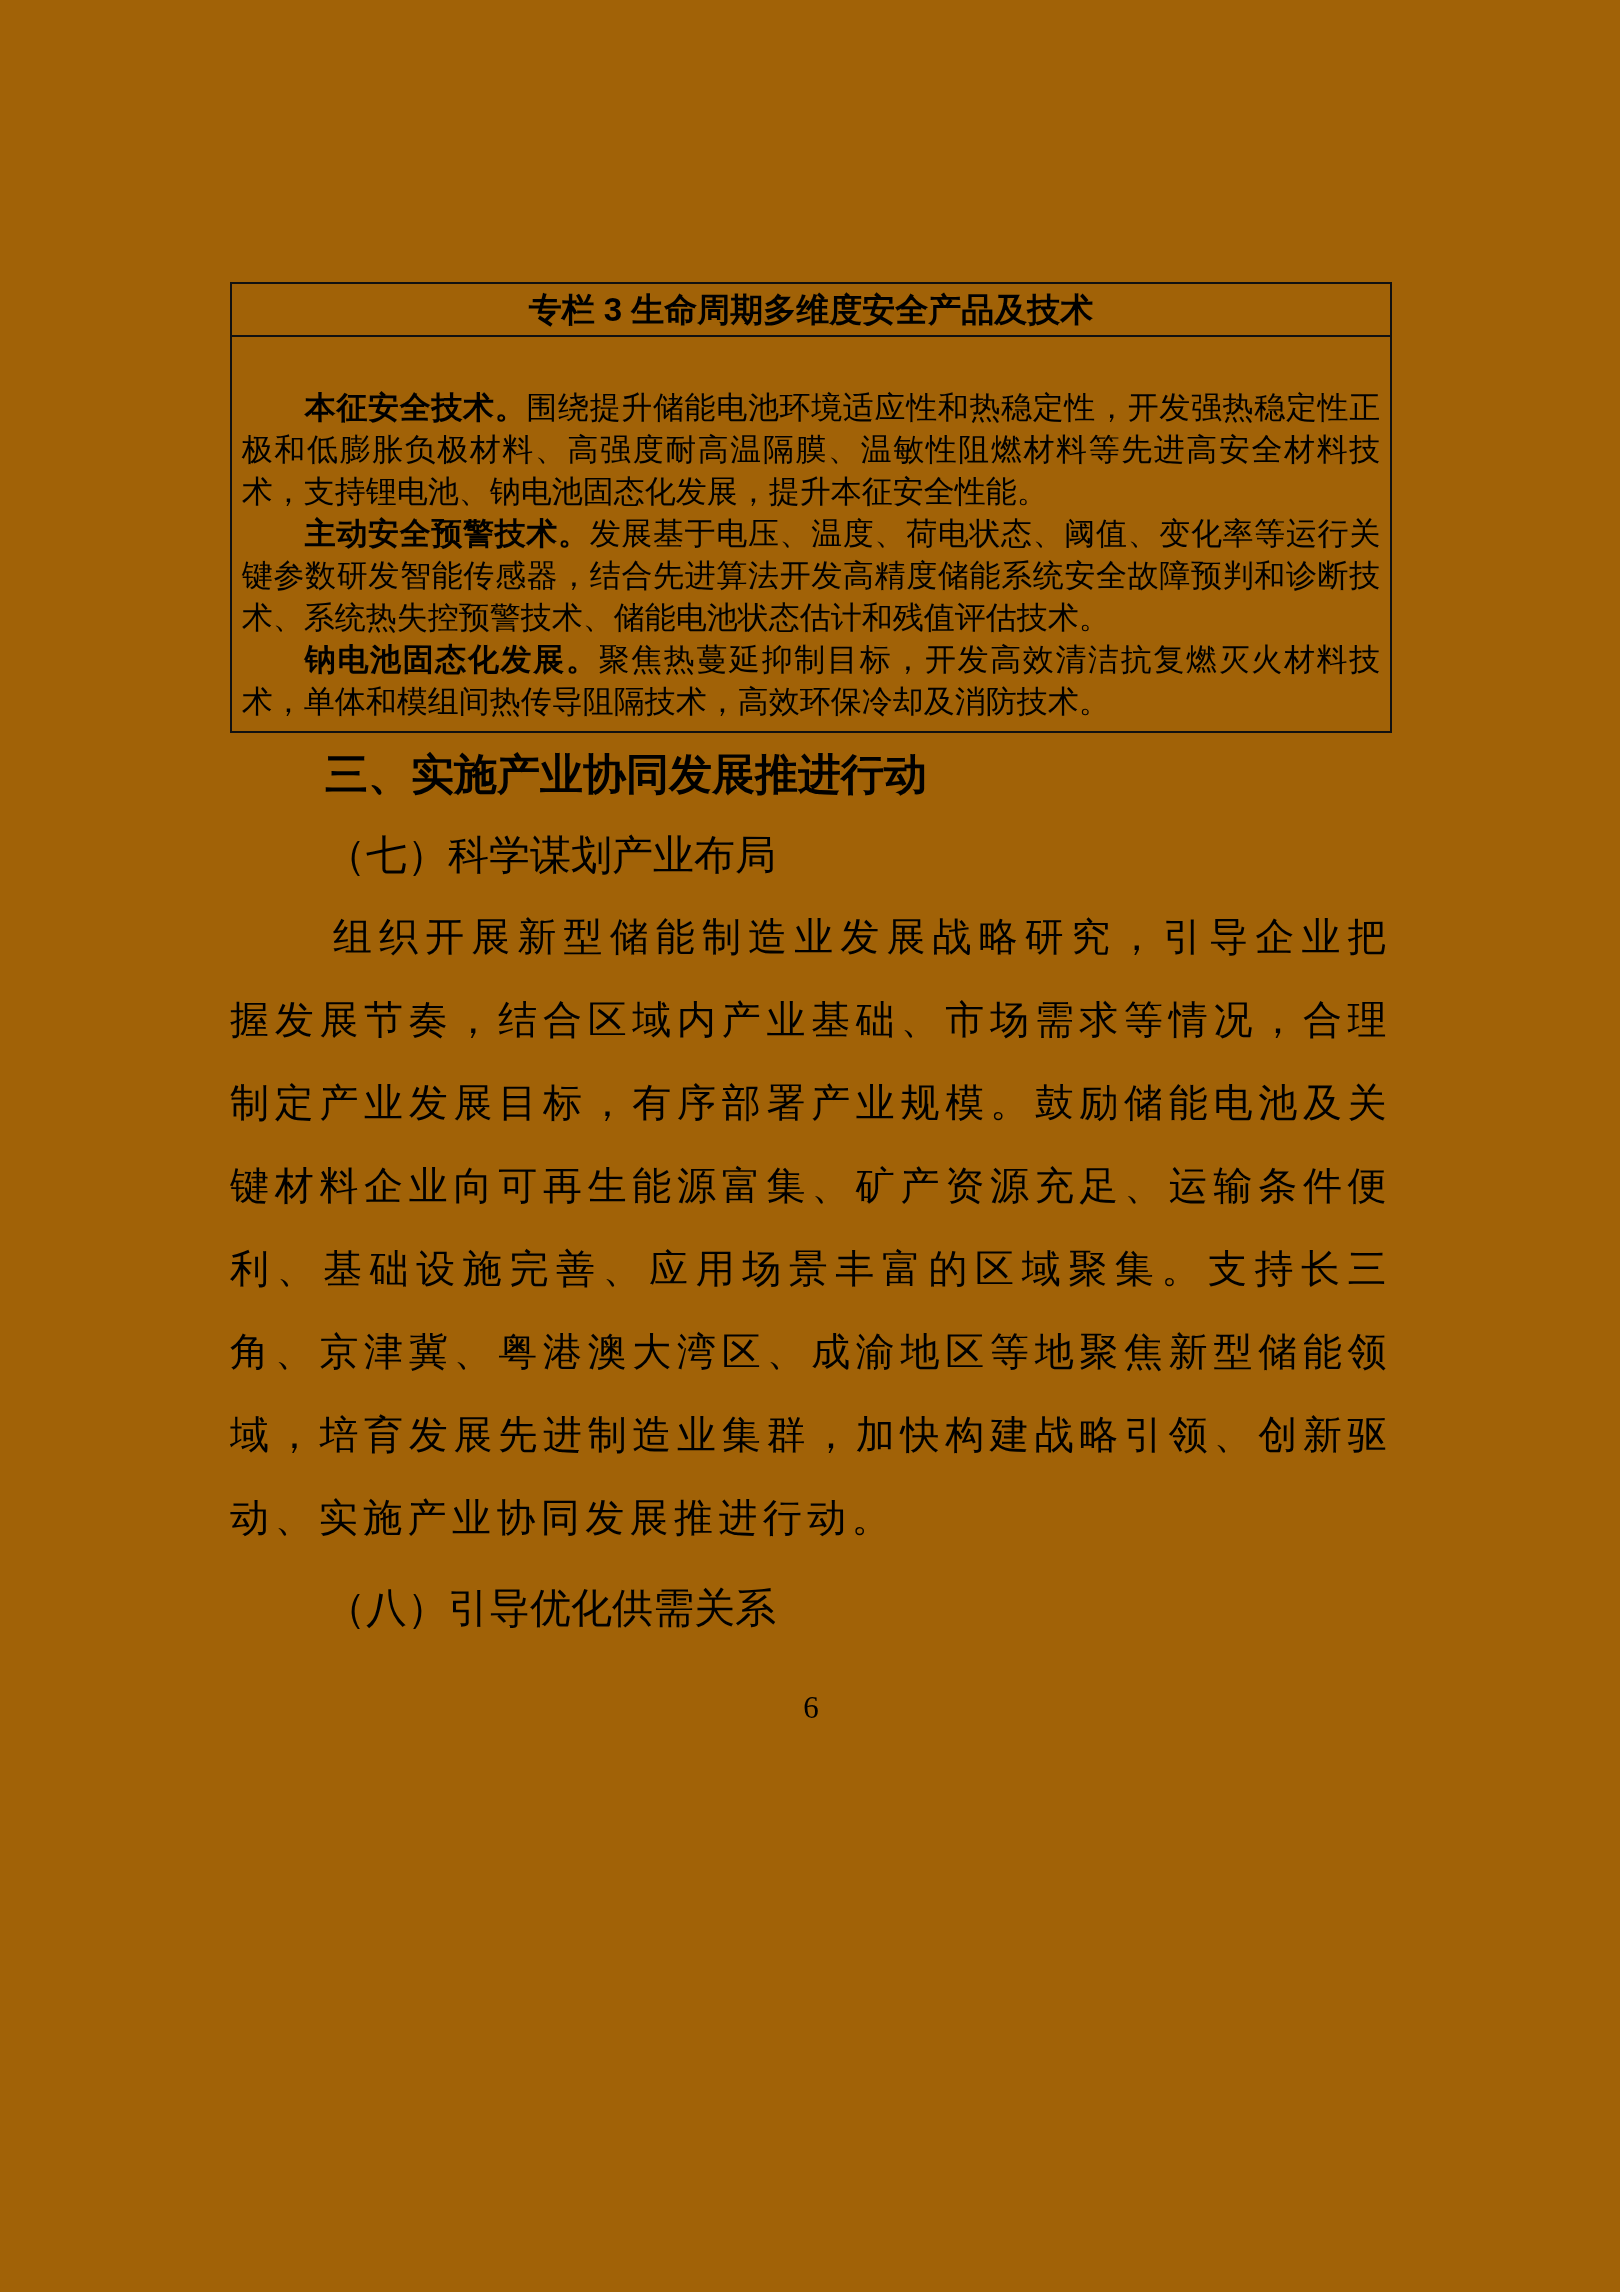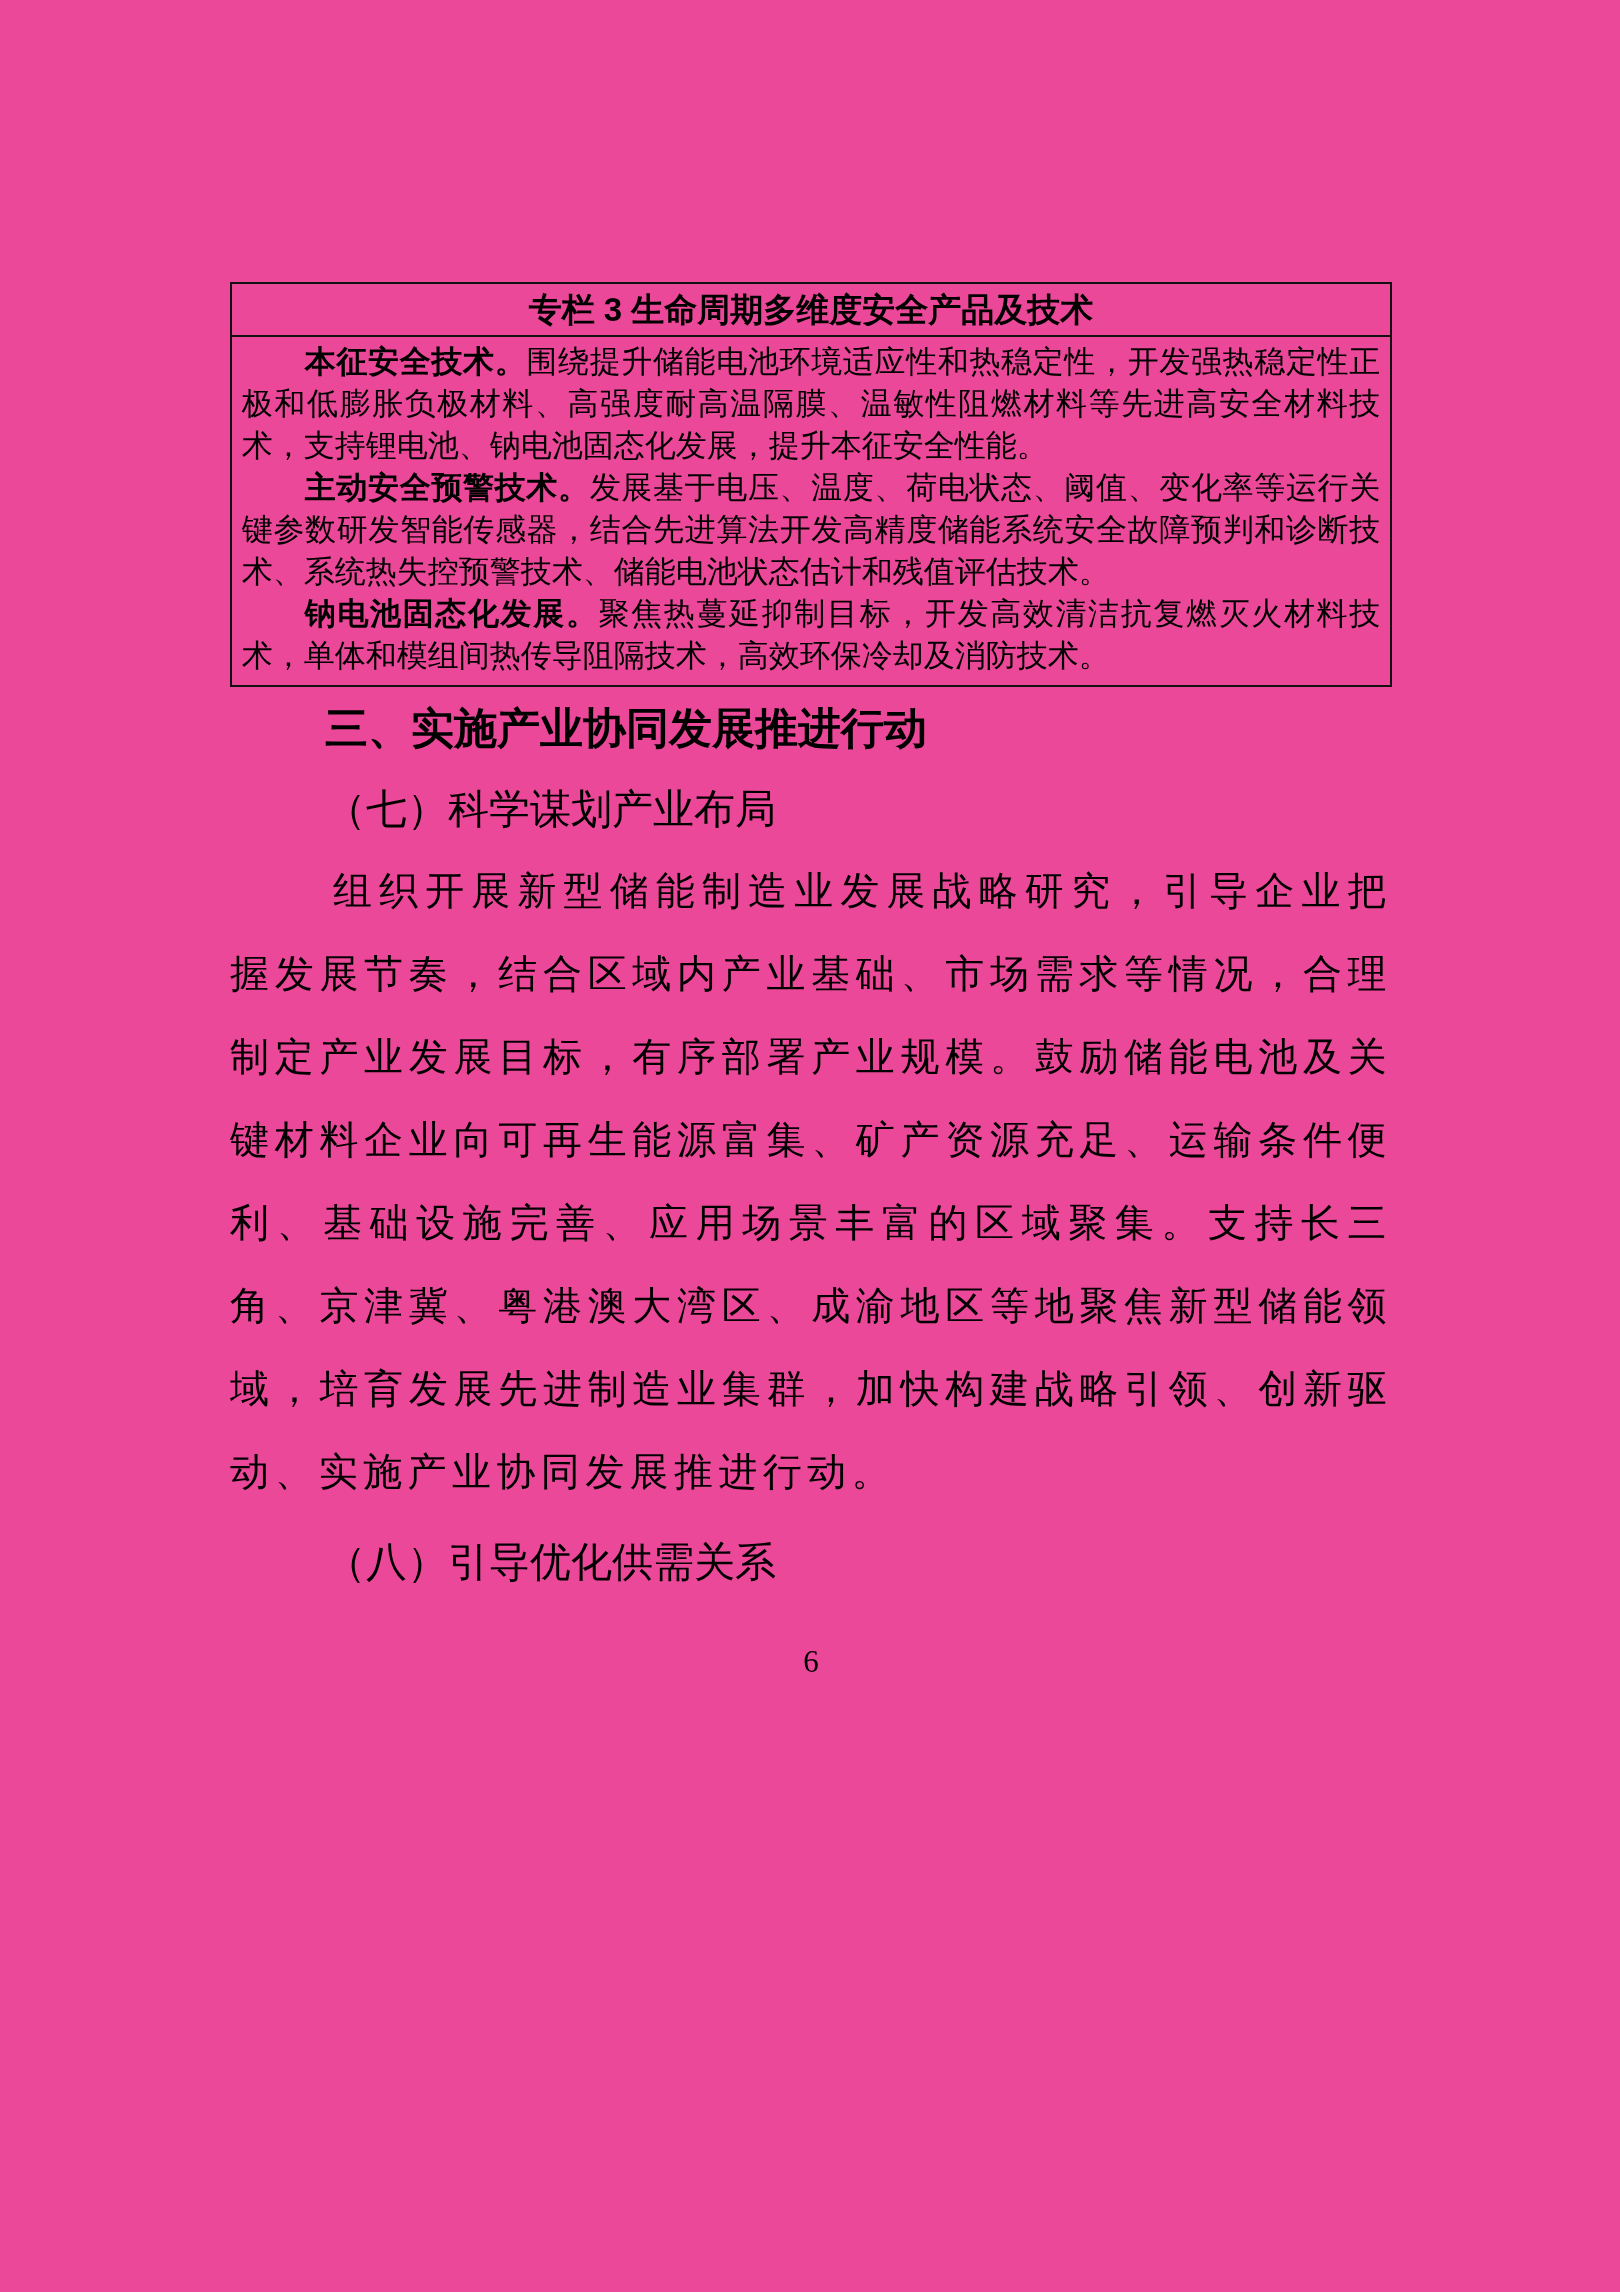--- a/index.html
+++ b/index.html
@@ -4,21 +4,21 @@
 <style>
   html, body {
     margin: 0;
     padding: 0;
     background: #ffffff;
   }
   .page {
     position: relative;
     width: 1620px;
     height: 2293px;
-    background: #ec4899;
+    background: #a16207;
     box-sizing: border-box;
     padding: 282px 228px 0 230px;
     color: #000000;
     font-family: "Liberation Serif", "DejaVu Serif", serif;
     overflow: hidden;
   }
   
   .callout-box {
     border: 2.9px solid #111111;
   }
@@ -26,20 +26,21 @@
     font-family: "Liberation Sans", "DejaVu Sans", sans-serif;
     font-weight: bold;
     font-size: 33px;
     line-height: 49px;
     text-align: center;
     padding: 1px 0;
     border-bottom: 2px solid #111111;
   }
   .box-body {
     padding: 3.9px 9.8px 7.8px 9.8px;
+    margin-top: 46px;
   }
   .box-para {
     margin: 0;
     font-size: 31px;
     line-height: 42px;
     text-align: justify;
     text-justify: inter-character;
     text-indent: 63px;
     font-family: "Liberation Serif", "DejaVu Serif", serif;
   }

